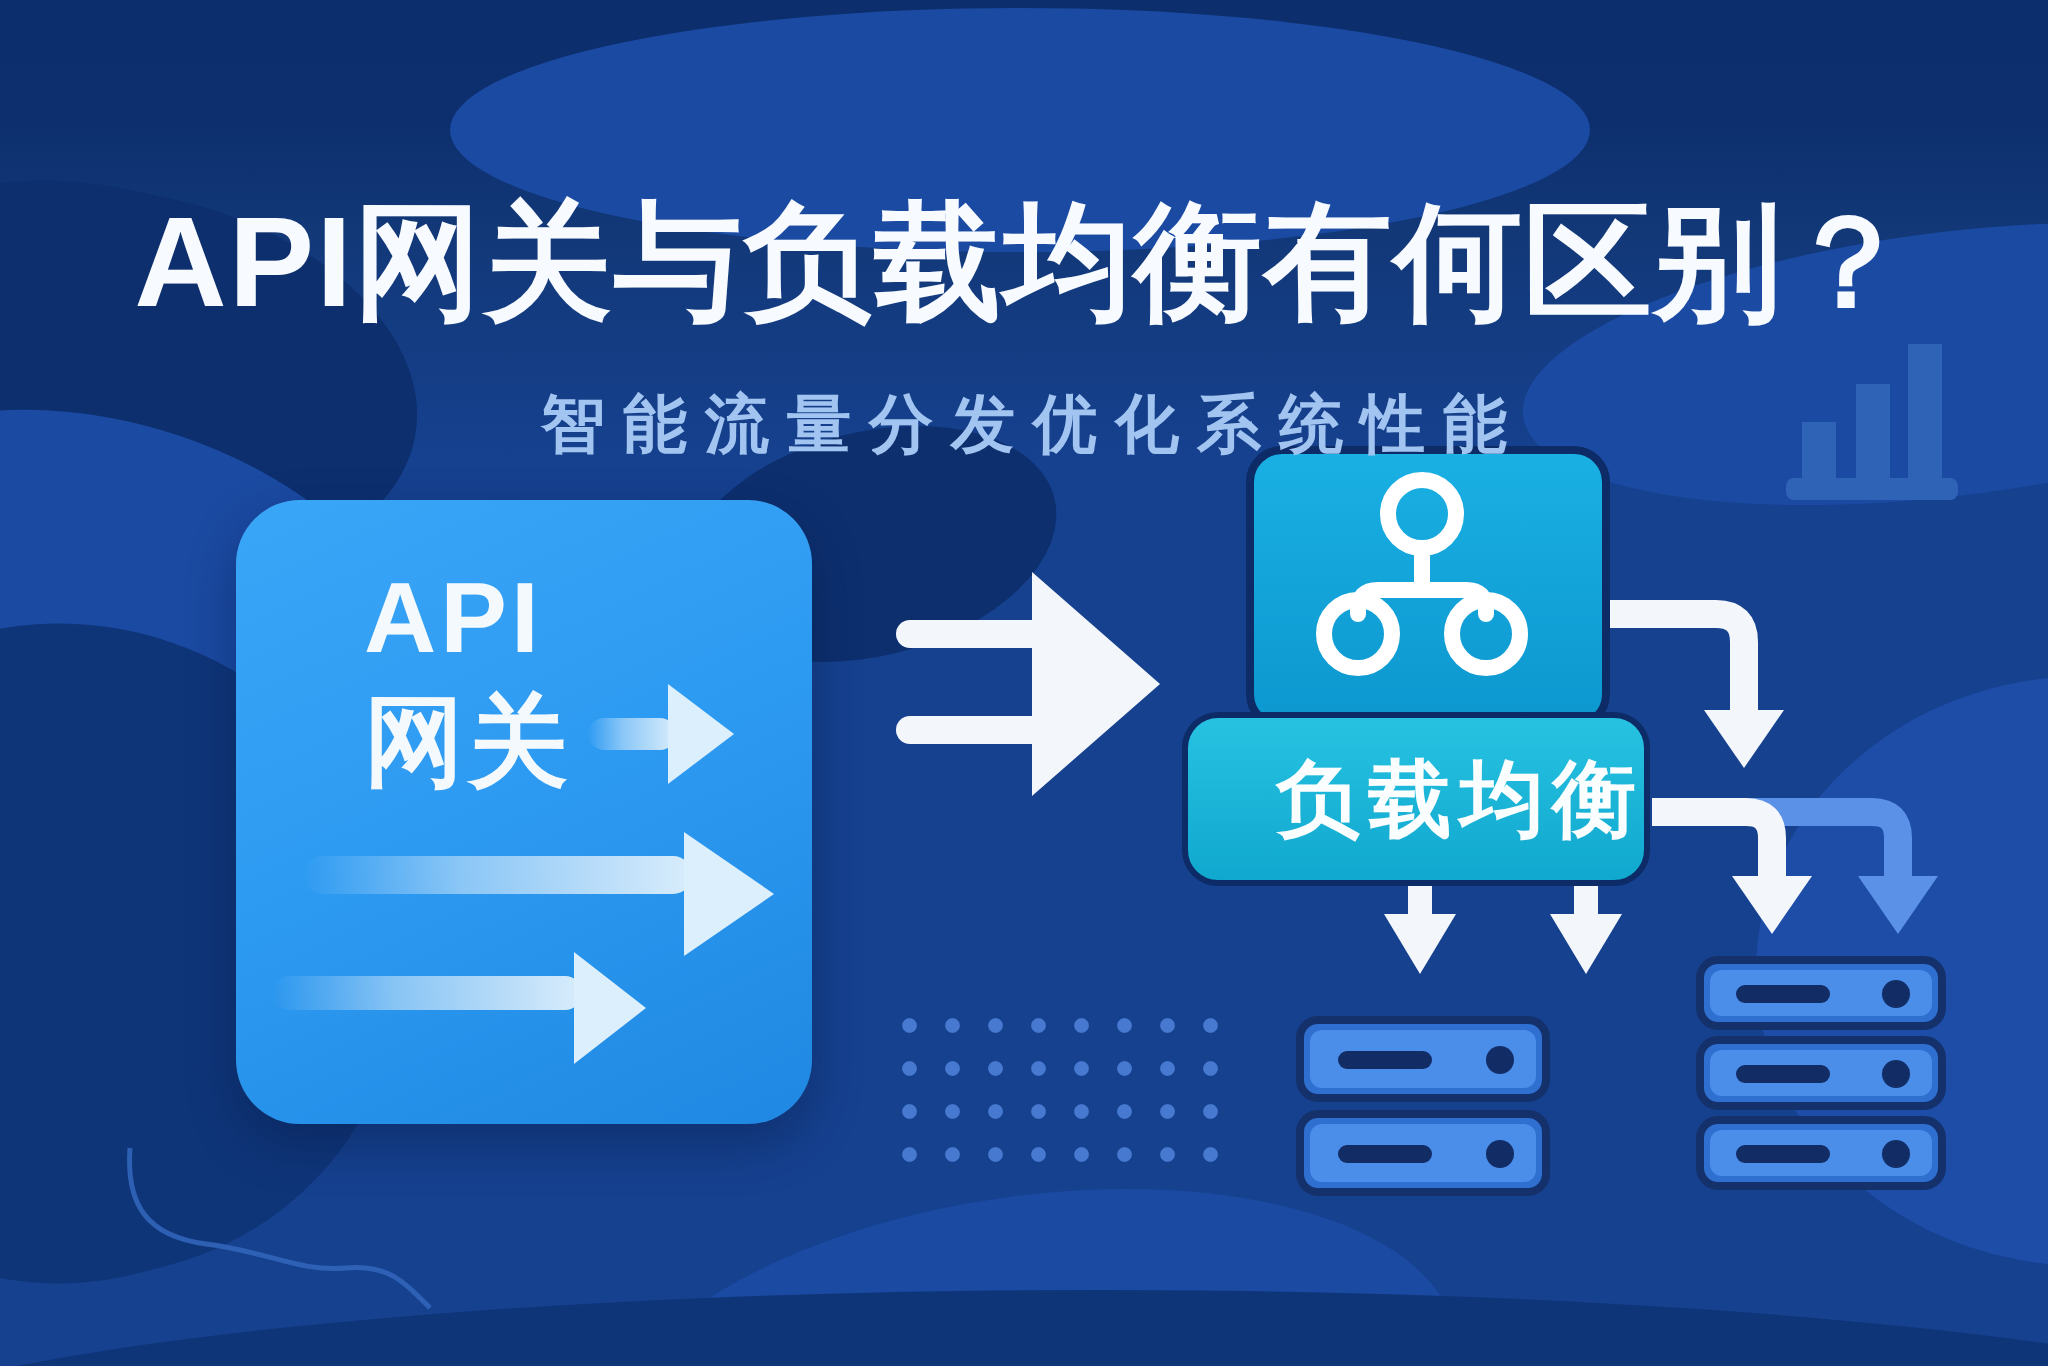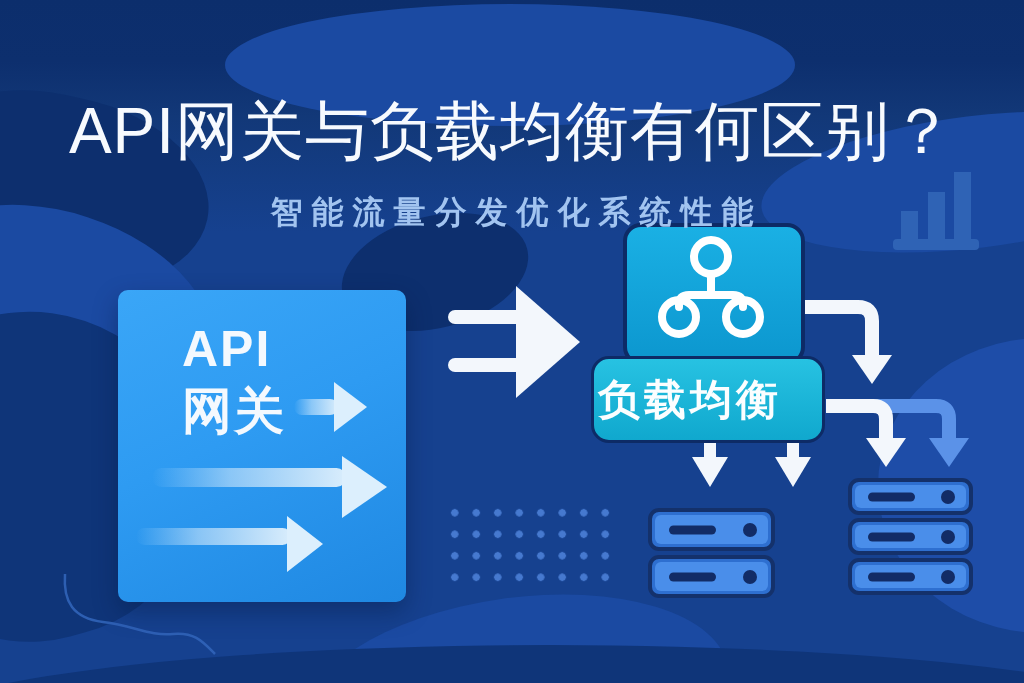--- a/index.html
+++ b/index.html
@@ -14,28 +14,28 @@
   .w-dome{left:225px;top:4px;width:570px;height:122px;background:#1B4AA2;border-radius:50%;}
   .w-r1{left:760px;top:116px;width:430px;height:132px;background:#1B4AA2;border-radius:50%;transform:rotate(-7deg);}
   .w-l0{left:-90px;top:96px;width:300px;height:190px;background:#0D2F6E;border-radius:48% 52% 55% 45%;transform:rotate(12deg);}
   .w-l2{left:-110px;top:212px;width:330px;height:210px;background:#1B4AA2;border-radius:50%;transform:rotate(18deg);}
   .w-l1{left:-130px;top:310px;width:330px;height:330px;background:#0F3579;border-radius:45% 55% 50% 50%;transform:rotate(-15deg);}
   .w-api{left:340px;top:216px;width:190px;height:112px;background:#0D2F6E;border-radius:50%;transform:rotate(-14deg);}
   .w-blob{left:878px;top:338px;width:330px;height:295px;background:#1E4DA8;border-radius:50%;}
   .w-bl{left:300px;top:598px;width:430px;height:200px;background:#1B4AA2;border-radius:50%;transform:rotate(-8deg);}
   .w-bb{left:-100px;top:645px;width:1300px;height:170px;background:#0F3579;border-radius:50%;}
   
-  .title{left:0;right:0;top:50px;text-align:center;font-size:64px;line-height:76px;font-weight:400;
+  .title{left:0;right:0;top:50px;text-align:center;font-size:64px;line-height:76px;font-weight:700;
     color:#F7FAFE;letter-spacing:1px;z-index:10;}
   .subtitle{left:0;right:0;top:147px;text-align:center;font-size:32px;font-weight:600;
     color:#A2C4F0;letter-spacing:9px;padding-left:9px;z-index:10;margin-top:44px;}
   
-  .api-box{left:118px;top:250px;width:288px;height:312px;border-radius:10px;z-index:4;
+  .api-box{left:118px;top:250px;width:288px;height:312px;border-radius:32px;z-index:4;
     background:linear-gradient(155deg,#3AA6F7 0%,#2E9BF2 45%,#1F88E2 100%);
-    box-shadow:0 10px 24px rgba(6,24,64,.40);margin-top:40px;}
+    box-shadow:0 10px 24px rgba(6,24,64,.40);}
   .api-text{left:64px;top:28px;font-size:50px;line-height:62px;font-weight:800;color:#F4F9FE;letter-spacing:2px;}
   .garrow .bar{position:absolute;border-radius:10px;
     background:linear-gradient(90deg,rgba(216,236,252,0) 0%,rgba(216,236,252,.55) 40%,#D9EDFC 100%);}
   .garrow .head{position:absolute;background:#DCEFFD;clip-path:polygon(0 0,100% 50%,0 100%);}
   .a1-bar{left:176px;top:109px;width:44px;height:16px;}
   .a1-head{left:216px;top:92px;width:33px;height:50px;}
   .a2-bar{left:34px;top:178px;width:194px;height:19px;}
   .a2-head{left:224px;top:166px;width:45px;height:62px;}
   .a3-bar{left:18px;top:238px;width:155px;height:17px;}
   .a3-head{left:169px;top:226px;width:36px;height:56px;}
@@ -43,21 +43,21 @@
   .mid-arrow{left:448px;top:286px;width:132px;height:112px;z-index:4;}
   .mbar{position:absolute;left:0;width:80px;height:14px;border-radius:8px;background:#F3F7FC;}
   .mb1{top:24px;} .mb2{top:72px;}
   .mhead{position:absolute;left:68px;top:0;width:64px;height:112px;background:#F3F7FC;
     clip-path:polygon(0 0,100% 50%,0 100%);}
   
   .net-box{left:623px;top:223px;width:182px;height:142px;border-radius:18px;box-sizing:border-box;z-index:4;
     background:linear-gradient(180deg,#1AB0E4,#0C97CF);border:4px solid #0D2B66;}
   .lb-box{left:591px;top:356px;width:234px;height:87px;border-radius:18px;box-sizing:border-box;z-index:5;
     background:linear-gradient(180deg,#27C2E2,#10A8CE);border:3px solid #0D2B66;
-    display:flex;align-items:center;justify-content:flex-start;}
+    display:flex;align-items:center;justify-content:flex-end;}
   .lb-label{font-size:42px;font-weight:800;color:#FBFEFF;letter-spacing:4px;padding-left:4px;}
   
   .stack{z-index:4;}
   .stack-left{left:648px;top:508px;width:127px;}
   .stack-right{left:848px;top:478px;width:125px;}
   .server-unit{box-sizing:border-box;border:4px solid #14316B;border-radius:11px;background:#2E6FD0;padding:3px;}
   .stack-left .server-unit{height:43px;margin-bottom:4px;}
   .stack-right .server-unit{height:37px;margin-bottom:3px;}
   .server-inner{height:100%;border-radius:6px;background:#4A8EEA;position:relative;}
   .server-slot{position:absolute;left:12%;top:50%;transform:translateY(-50%);width:42%;height:9px;

